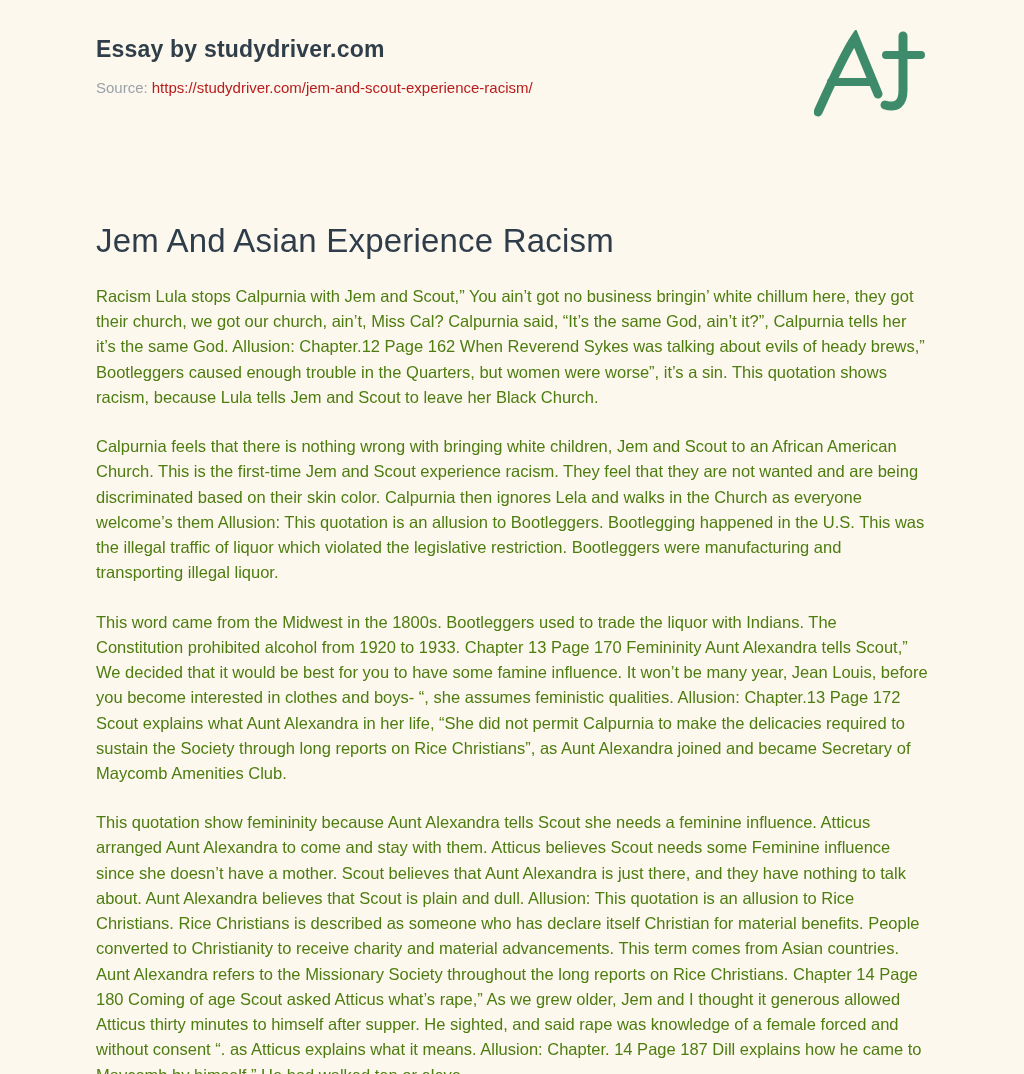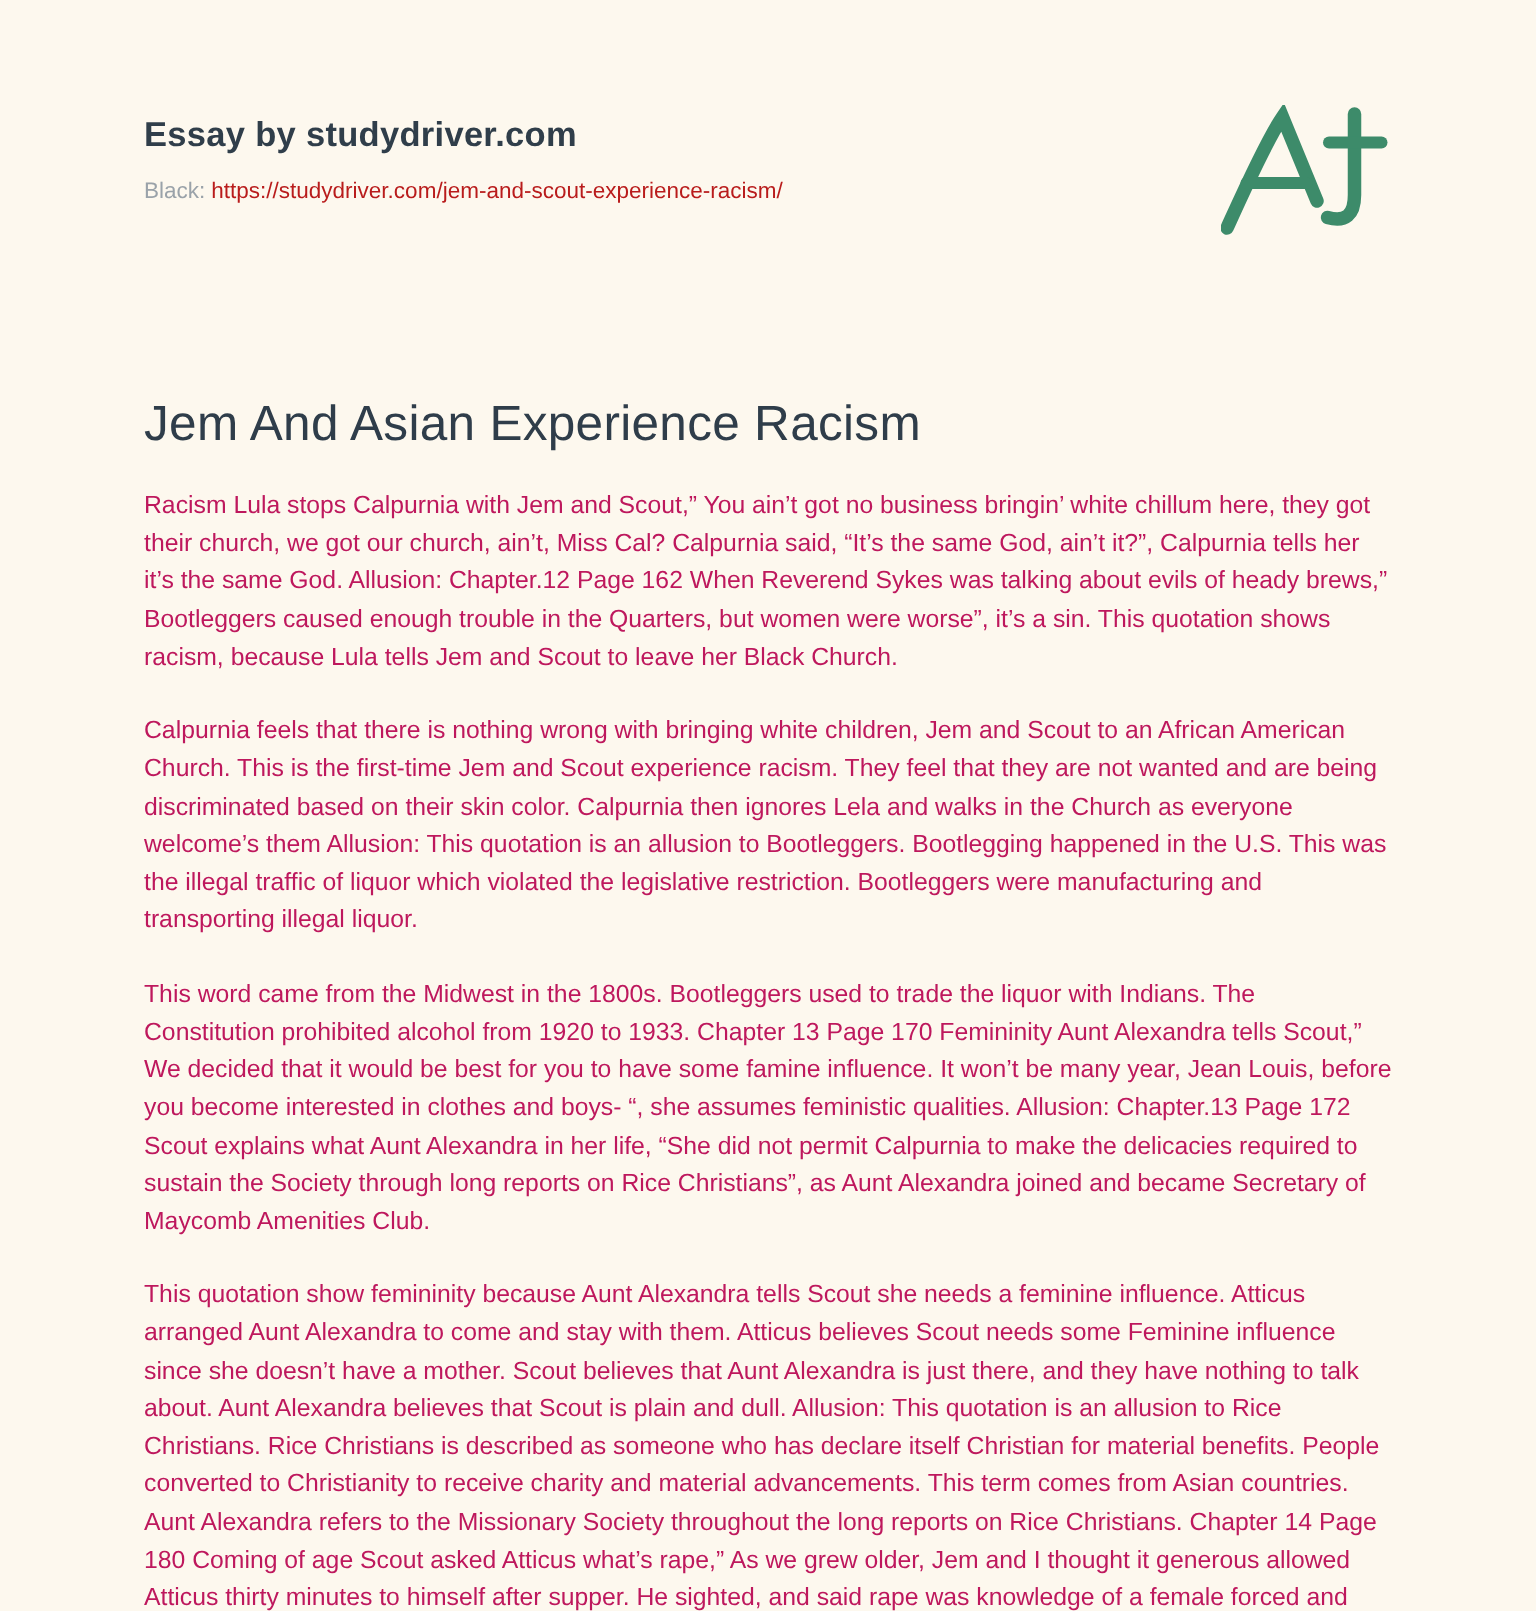--- a/index.html
+++ b/index.html
@@ -12,21 +12,21 @@
   }
   .container {
     width: 1024px;
     height: 1074px;
     padding: 0 96px;
   }
   .header {
     display: flex;
     justify-content: space-between;
     align-items: flex-start;
-    padding-top: 76px;
+    padding-top: 36px;
   }
   .site-title {
     font-size: 23px;
     font-weight: 700;
     color: #303e4a;
     letter-spacing: 0.2px;
   }
   .source-line {
     margin-top: 16px;
     font-size: 15px;
@@ -50,33 +50,33 @@
     margin-bottom: 6px;
     font-size: 33px;
     font-weight: 500;
     color: #2f3d4a;
     letter-spacing: 0.2px;
   }
   .para {
     margin-top: 24px;
     font-size: 16.5px;
     line-height: 1.53;
-    color: #be185d;
+    color: #4d7c0f;
   }
 </style>
 </head>
 <body>
 
 <div class="container">
 
   <div class="header">
     <div class="header-left">
       <h1 class="site-title">Essay by studydriver.com</h1>
       <p class="source-line">
-        <span class="source-label">Black:</span><a class="source-link">https://studydriver.com/jem-and-scout-experience-racism/</a>
+        <span class="source-label">Source:</span><a class="source-link">https://studydriver.com/jem-and-scout-experience-racism/</a>
       </p>
     </div>
     <div class="logo">
       <span>
         <svg width="112" height="88" viewBox="0 0 112 88" fill="none" xmlns="http://www.w3.org/2000/svg">
           <path d="M4 82 C14 60, 30 24, 41 8 L64 64" stroke="#3d8b6a" stroke-width="9" stroke-linecap="round" fill="none"></path>
           <path d="M17 52 L57 52" stroke="#3d8b6a" stroke-width="8" stroke-linecap="round"></path>
           <path d="M89 6 L89 60 Q89 80 71 75" stroke="#3d8b6a" stroke-width="9" stroke-linecap="round" fill="none"></path>
           <path d="M72 25 L107 25" stroke="#3d8b6a" stroke-width="8" stroke-linecap="round"></path>
         </svg>

